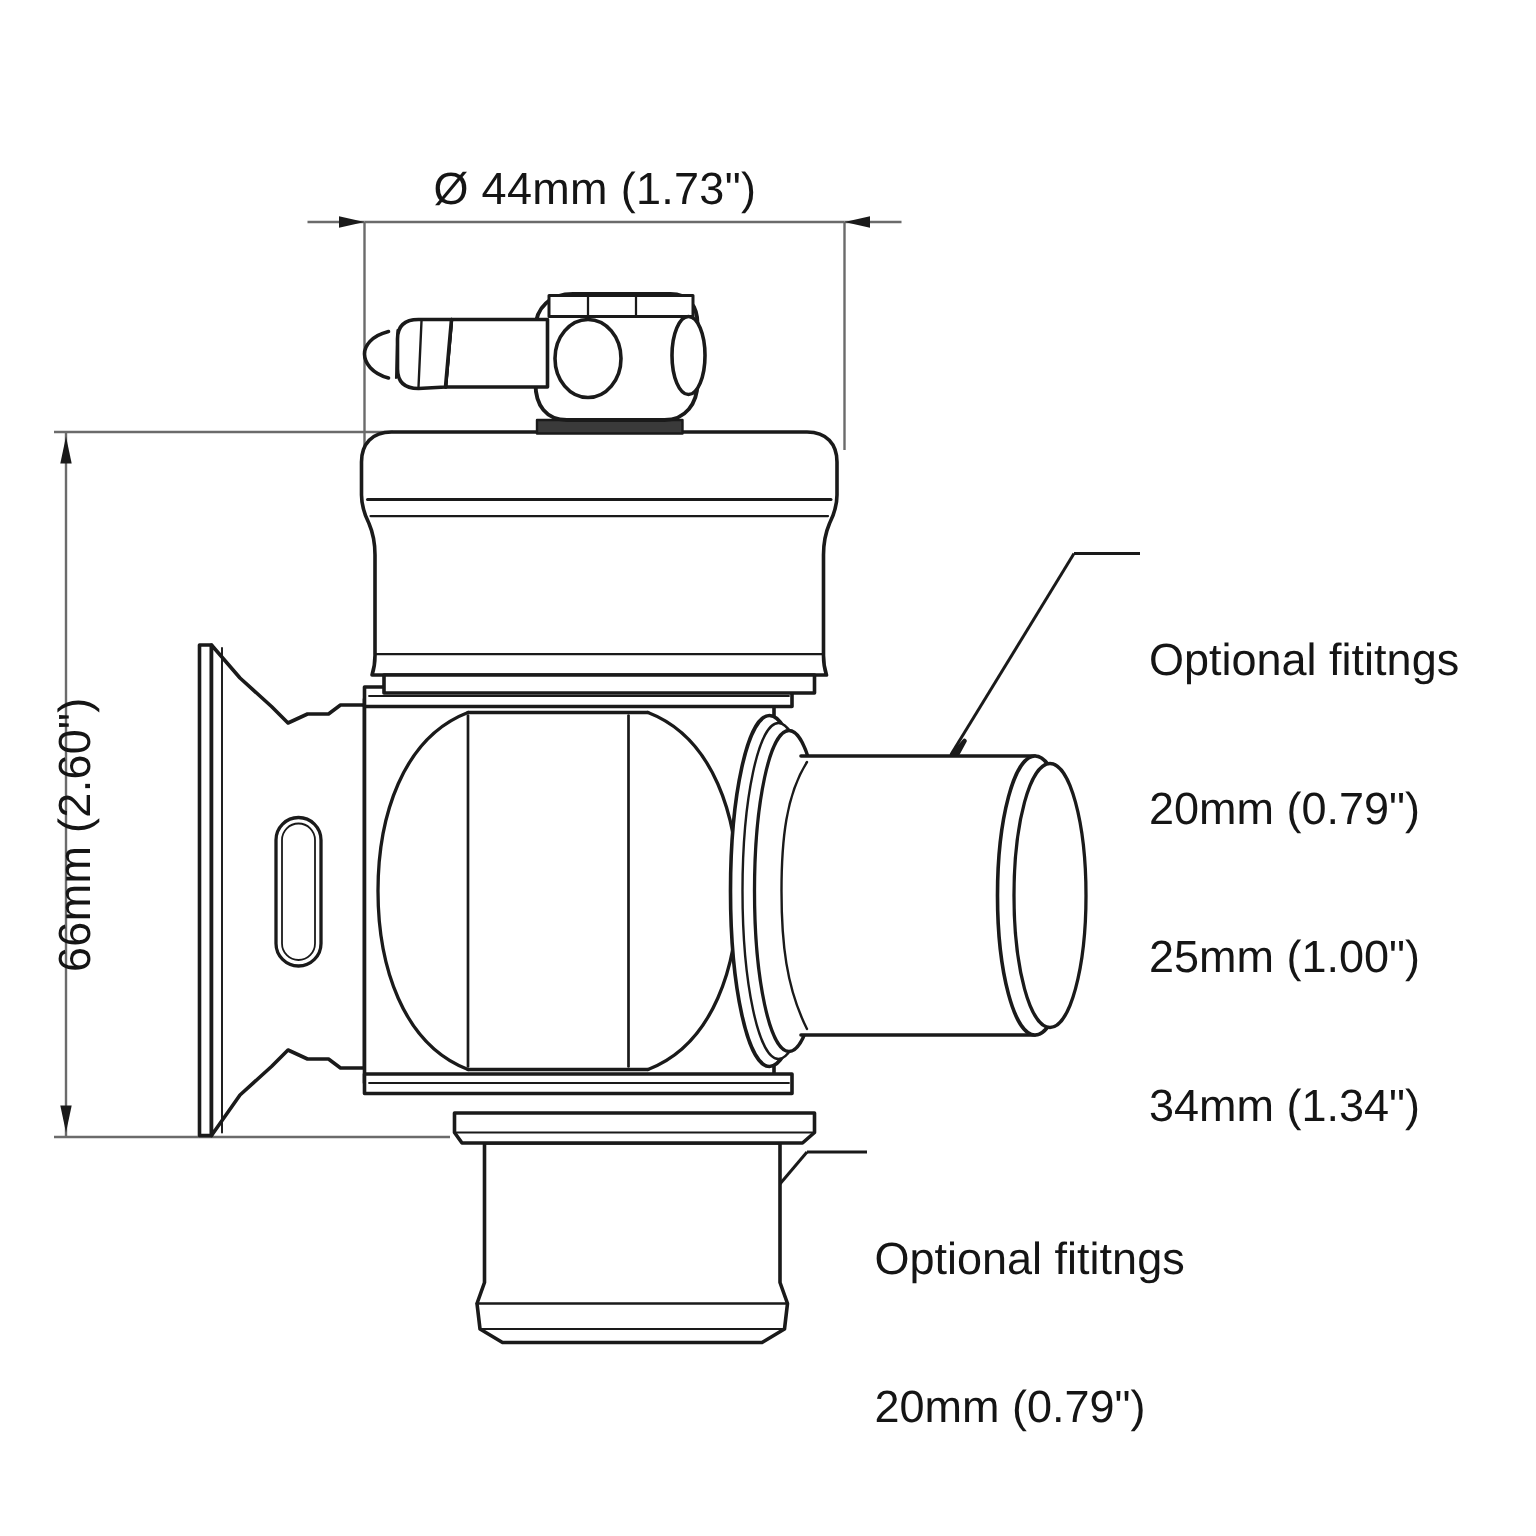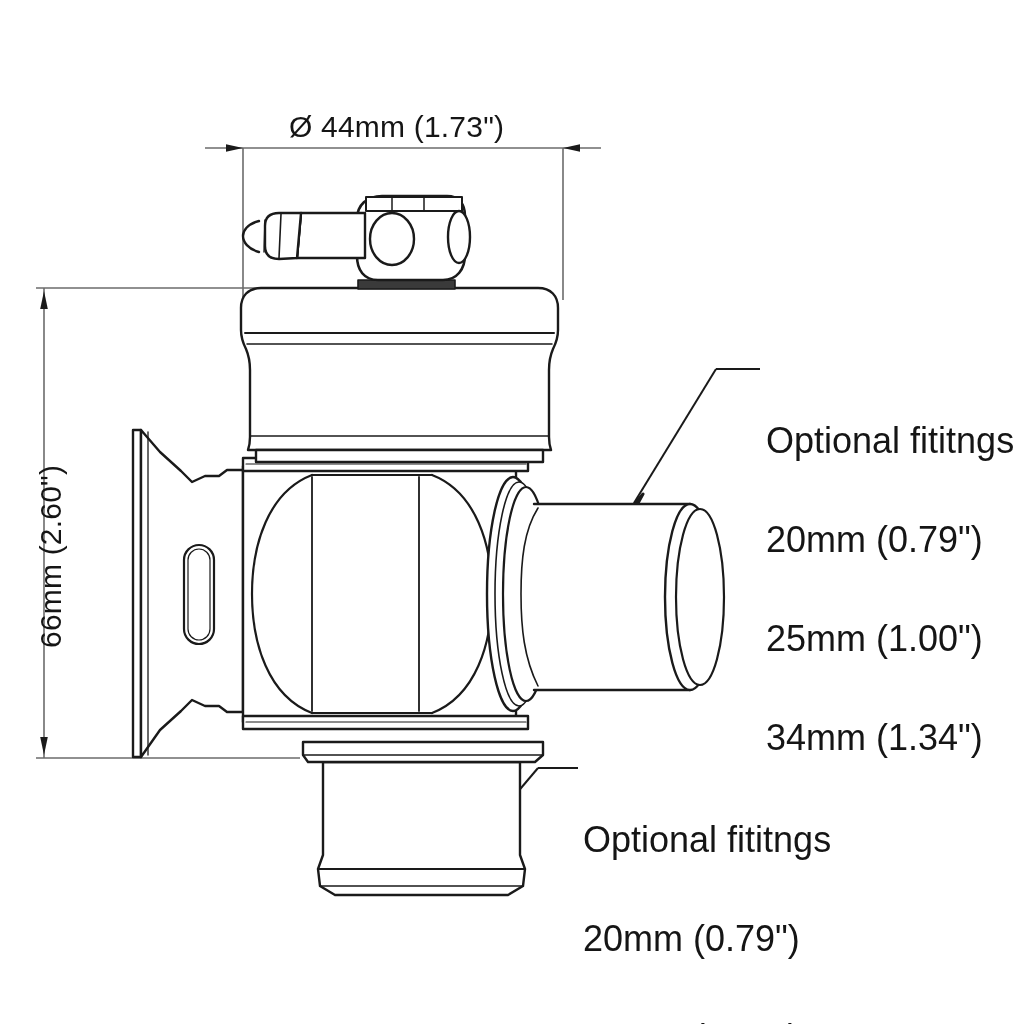--- a/index.html
+++ b/index.html
@@ -29,21 +29,21 @@
     color: #151515;
     font-family: "Liberation Sans", sans-serif;
     white-space: pre;
     line-height: 1.0;
   }
   .dim-text {
     font-size: 30px;
     letter-spacing: 0.2px;
   }
   .note-block {
-    font-size: 36px;
+    font-size: 30px;
     line-height: 33px;
     letter-spacing: 0px;
   }
   .note-block div { white-space: pre; }
   #dim-left-text {
     transform-origin: 0 0;
     transform: rotate(-90deg);
   }
 </style>
 </head>

